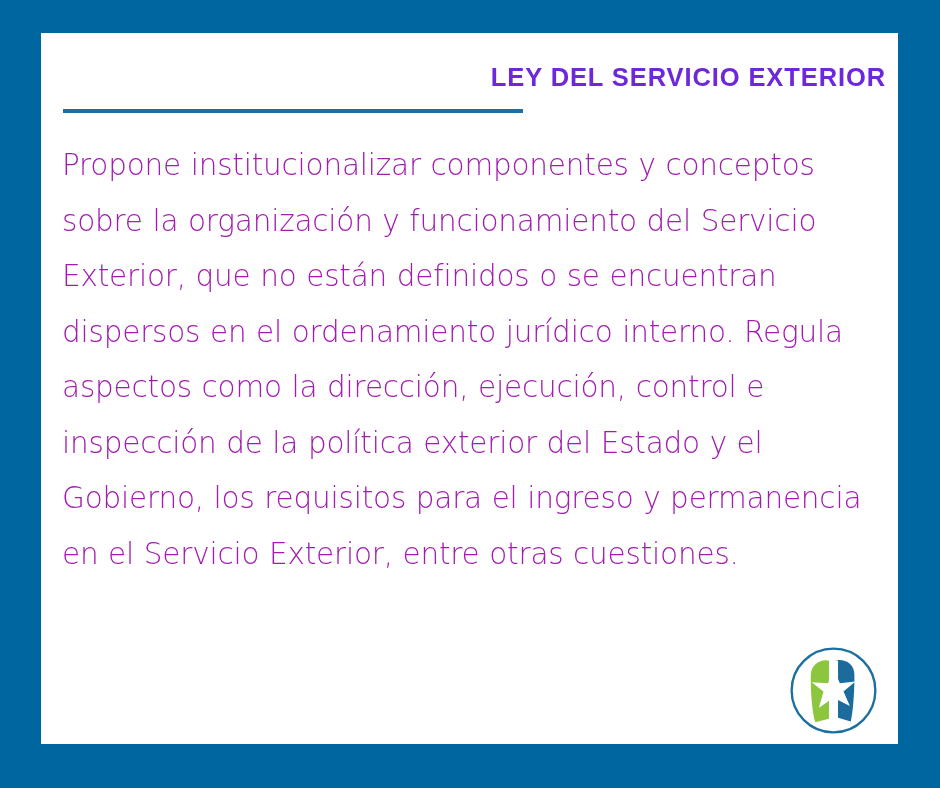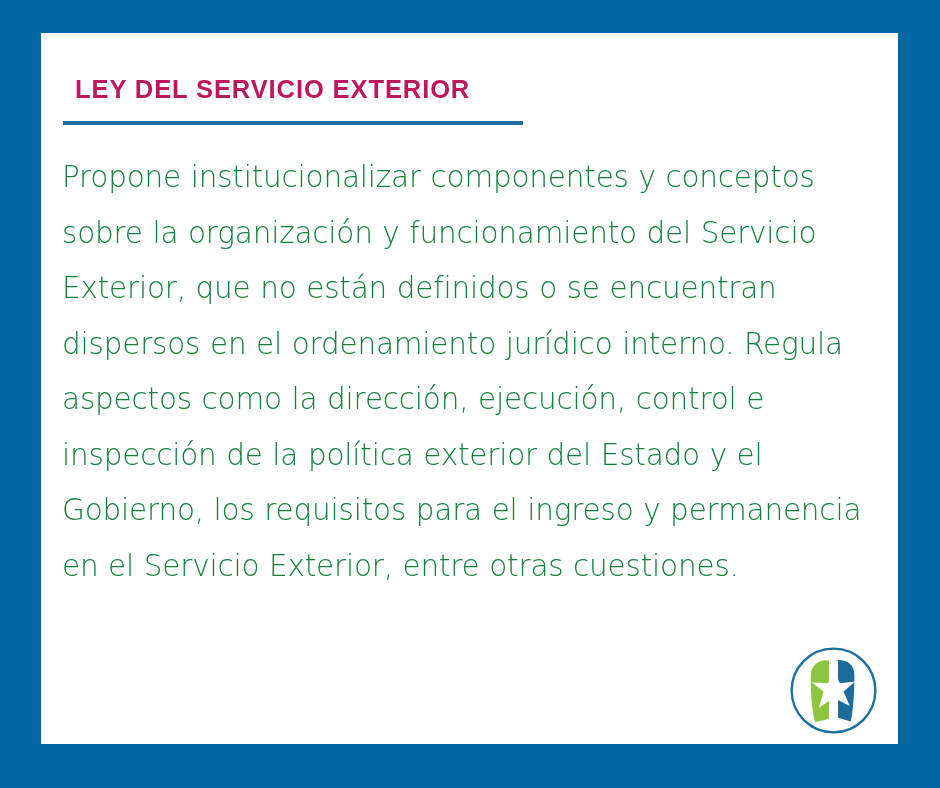--- a/index.html
+++ b/index.html
@@ -35,41 +35,42 @@
     left: 21px;
     top: 30px;
     right: 12px;
     bottom: 0;
   }
   .title {
     font-family: "Liberation Sans", sans-serif;
     font-size: 25.5px;
     font-weight: bold;
     letter-spacing: 0.9px;
-    color: #be185d;
+    color: #6d28d9;
     line-height: 1.1;
-    margin: 12px;
+    margin: 0;
     padding: 0 0 0 1px;
     white-space: nowrap;
+    text-align: right;
   }
   .title-rule {
     margin-top: 18px;
     margin-left: 1px;
     width: 460px;
     height: 4px;
     background: #1c6f9e;
   }
   .body-text {
     margin: 0;
     padding: 0;
     margin-top: 25px;
     font-family: "DejaVu Sans", sans-serif;
     font-size: 29.5px;
     font-weight: 300;
-    color: #15803d;
+    color: #a21caf;
     line-height: 55.5px;
     letter-spacing: -0.2px;
     width: 800px;
     word-spacing: 0.5px;
   }
   .logo {
     position: absolute;
     left: 747px;
     top: 612px;
     width: 91px;

